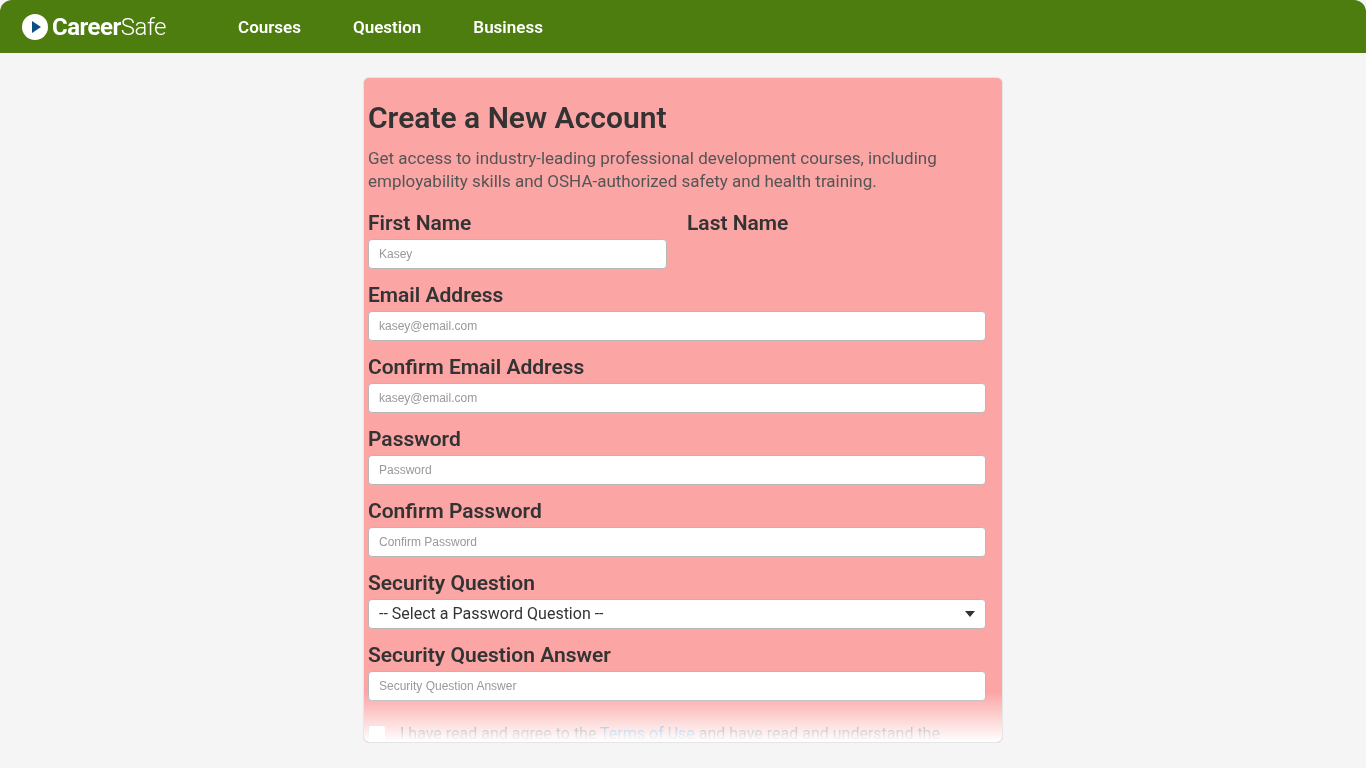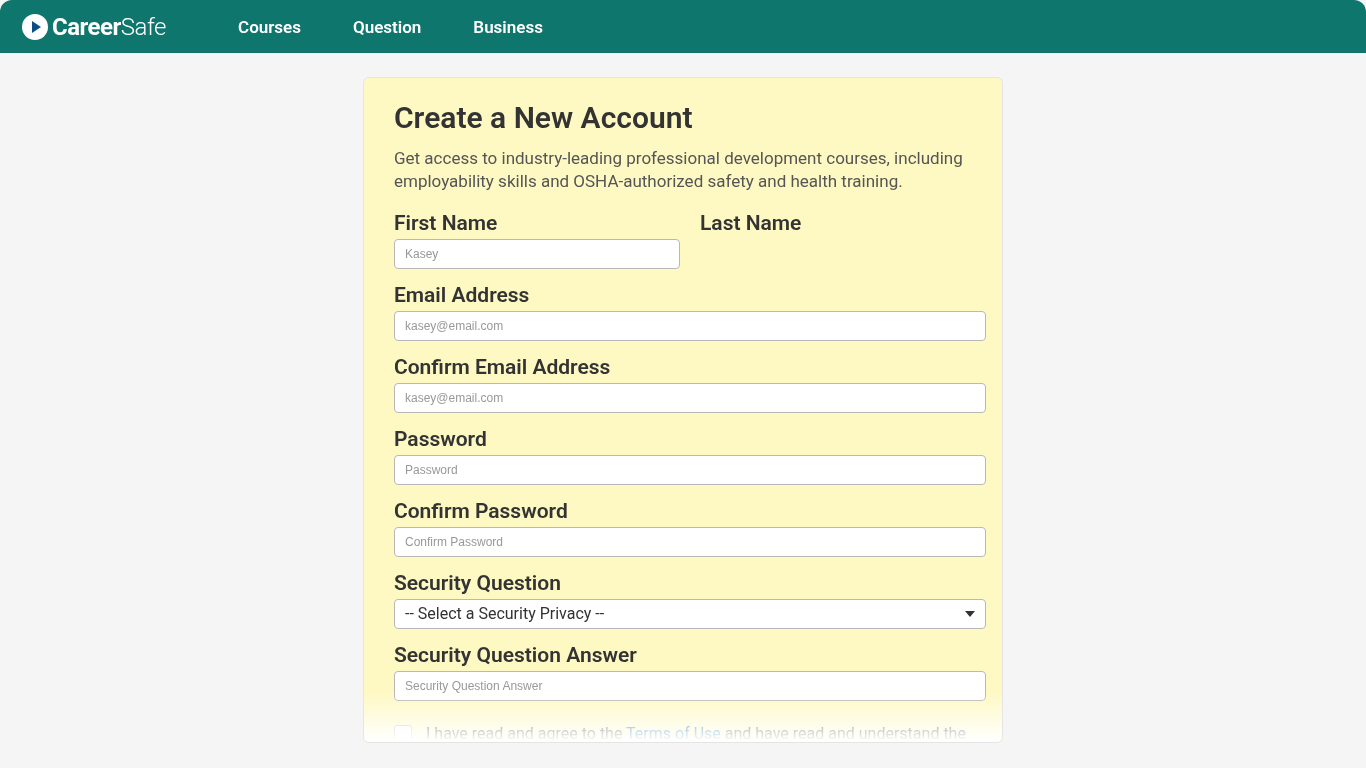--- a/index.html
+++ b/index.html
@@ -17,21 +17,21 @@
     }
     .viewport {
       width: 1366px;
       height: 768px;
       background: #f5f5f5;
       border-radius: 12px;
       overflow: hidden;
       position: relative;
     }
     .header {
-      background: #0f766e;
+      background: #4d7c0f;
       height: 53px;
       display: flex;
       align-items: center;
       padding: 0 22px;
       gap: 50px;
     }
     .logo {
       display: flex;
       align-items: center;
       gap: 4px;
@@ -74,25 +74,25 @@
       font-size: 17px;
       font-weight: 600;
       cursor: pointer;
     }
     .main {
       display: flex;
       justify-content: center;
       padding-top: 24px;
     }
     .card {
-      background: #fef9c3;
+      background: #fca5a5;
       border: 1px solid #e5e5e5;
       border-radius: 6px;
       width: 640px;
-      padding: 22px 16px 0 30px;
+      padding: 22px 16px 0 4px;
       height: 666px;
       overflow: hidden;
       position: relative;
     }
     .card-fade {
       position: absolute;
       bottom: 0;
       left: 0;
       right: 0;
       height: 50px;
@@ -243,21 +243,21 @@
       </div>
 
       <div class="form-group">
         <label class="form-label">Confirm Password</label>
         <input class="form-input" type="password" placeholder="Confirm Password" style="">
       </div>
 
       <div class="form-group">
         <label class="form-label">Security Question</label>
         <div class="form-select">
-          <span>-- Select a Security Privacy --</span>
+          <span>-- Select a Password Question --</span>
           <span class="caret"></span>
         </div>
       </div>
 
       <div class="form-group">
         <label class="form-label">Security Question Answer</label>
         <input class="form-input" type="text" placeholder="Security Question Answer" style="">
       </div>
 
       <div class="checks">

